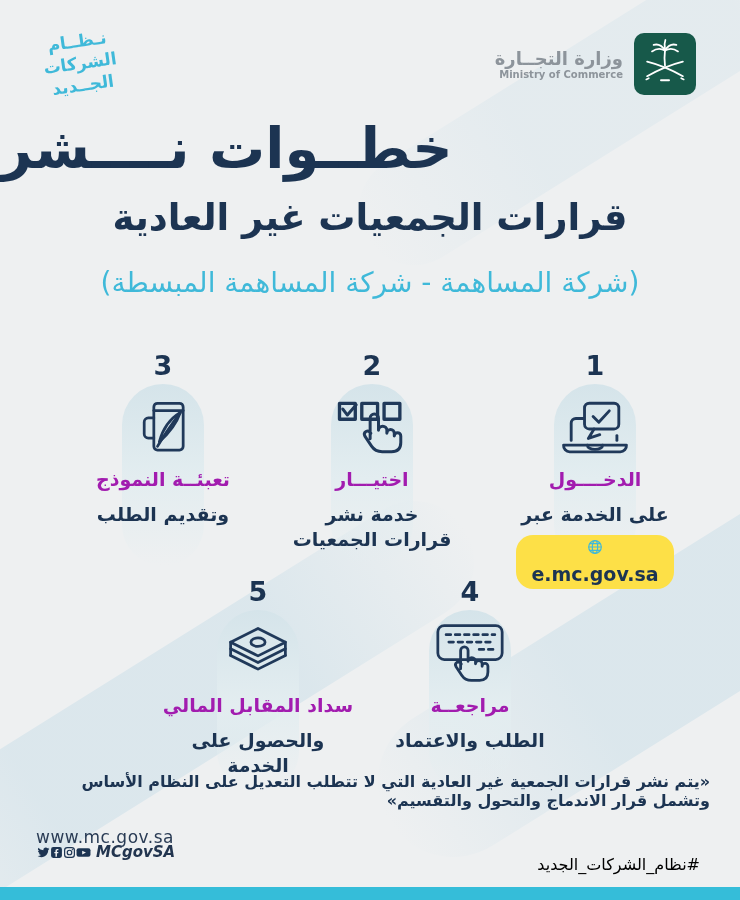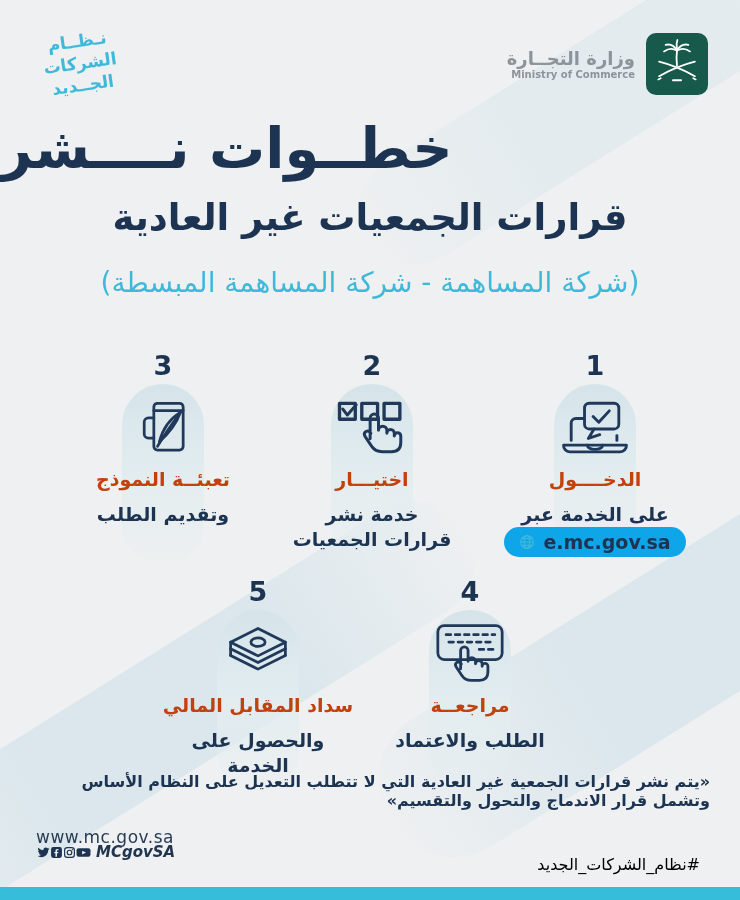--- a/index.html
+++ b/index.html
@@ -13,21 +13,21 @@
     background:linear-gradient(90deg, rgba(201,222,232,0) 0%, rgba(201,222,232,.5) 30%, rgba(201,222,232,.5) 70%, rgba(201,222,232,0) 100%);}
   .band1{ width:780px; height:150px; left:330px; top:540px;}
   .band2{ width:720px; height:120px; left:-200px; top:660px;}
   .band3{ width:620px; height:110px; left:320px; top:20px; opacity:.55;}
 
   .z{ position:relative; z-index:1; }
 
   
   .logo-left{ position:absolute; left:30px; top:30px; width:100px; text-align:center;
     transform:rotate(-8deg); color:#3fb9d9; font-weight:bold; font-size:17px; line-height:1.3; direction:rtl;}
-  .ministry{ position:absolute; right:32px; top:33px; display:flex; align-items:center; gap:11px;}
+  .ministry{ position:absolute; right:44px; top:33px; display:flex; align-items:center; gap:11px;}
   .ministry-text{ text-align:right; color:#8d949b;}
   .ministry-ar{ font-size:18px; font-weight:bold; direction:rtl; letter-spacing:1px;}
   .ministry-en{ font-size:10px; font-weight:bold; margin-top:0;}
   .emblem{ width:62px; height:62px; background:#17594a; border-radius:10px; display:flex; align-items:center; justify-content:center;}
 
   
   .title1{ position:absolute; top:116px; width:100%; text-align:left; direction:rtl;
     color:#1c3452; font-size:56px; font-weight:bold;}
   .title2{ position:absolute; top:196px; width:100%; text-align:center; direction:rtl;
     color:#1c3452; font-size:37px; font-weight:bold;}
@@ -35,26 +35,26 @@
     color:#3fb9d9; font-size:28px; font-weight:normal;}
 
   
   .step{ position:absolute; width:200px; text-align:center; color:#1c3452; direction:rtl;}
   .capsule{ position:absolute; left:50%; transform:translateX(-50%); top:32px;
     width:82px; height:182px; border-radius:41px;
     background:linear-gradient(180deg,#d5e4ea 0%, #e3edf0 52%, rgba(238,240,241,0) 100%);}
   .num{ position:relative; font-size:27px; font-weight:bold; line-height:1;}
   .icon-wrap{ position:relative; margin-top:13px; height:72px; display:flex; align-items:center; justify-content:center;}
   .icon-wrap svg{ stroke:#20395a; fill:none; stroke-linecap:round; stroke-linejoin:round;}
-  .hl{ position:relative; color:#c2410c; font-weight:bold; font-size:19px; margin-top:4px;}
+  .hl{ position:relative; color:#a21caf; font-weight:bold; font-size:19px; margin-top:4px;}
   .sub{ position:relative; font-weight:bold; font-size:19px; line-height:1.3; margin-top:12px;}
   .sub.narrow{ max-width:160px; margin-left:auto; margin-right:auto;}
   .site-pill{ position:relative; display:inline-flex; align-items:center; gap:8px; direction:ltr;
-    background:#0ea5e9; border-radius:17px; padding:4px 15px; 
-    color:#1c3452; font-size:19px; font-weight:bold; cursor:pointer;}
+    background:#fde047; border-radius:17px; padding:4px 15px; margin-top:8px;
+    color:#1c3452; font-size:19px; font-weight:bold; cursor:pointer;flex-direction:column;}
   .s1{ left:495px; top:352px;}
   .s2{ left:272px; top:352px;}
   .s3{ left:63px;  top:352px;}
   .s4{ left:370px; top:578px;}
   .s5{ left:158px; top:578px;}
 
   
   .note{ position:absolute; top:772px; width:100%; text-align:right; direction:rtl;
     color:#1c3452; font-size:16px; font-weight:bold; padding:0 30px;}
 

